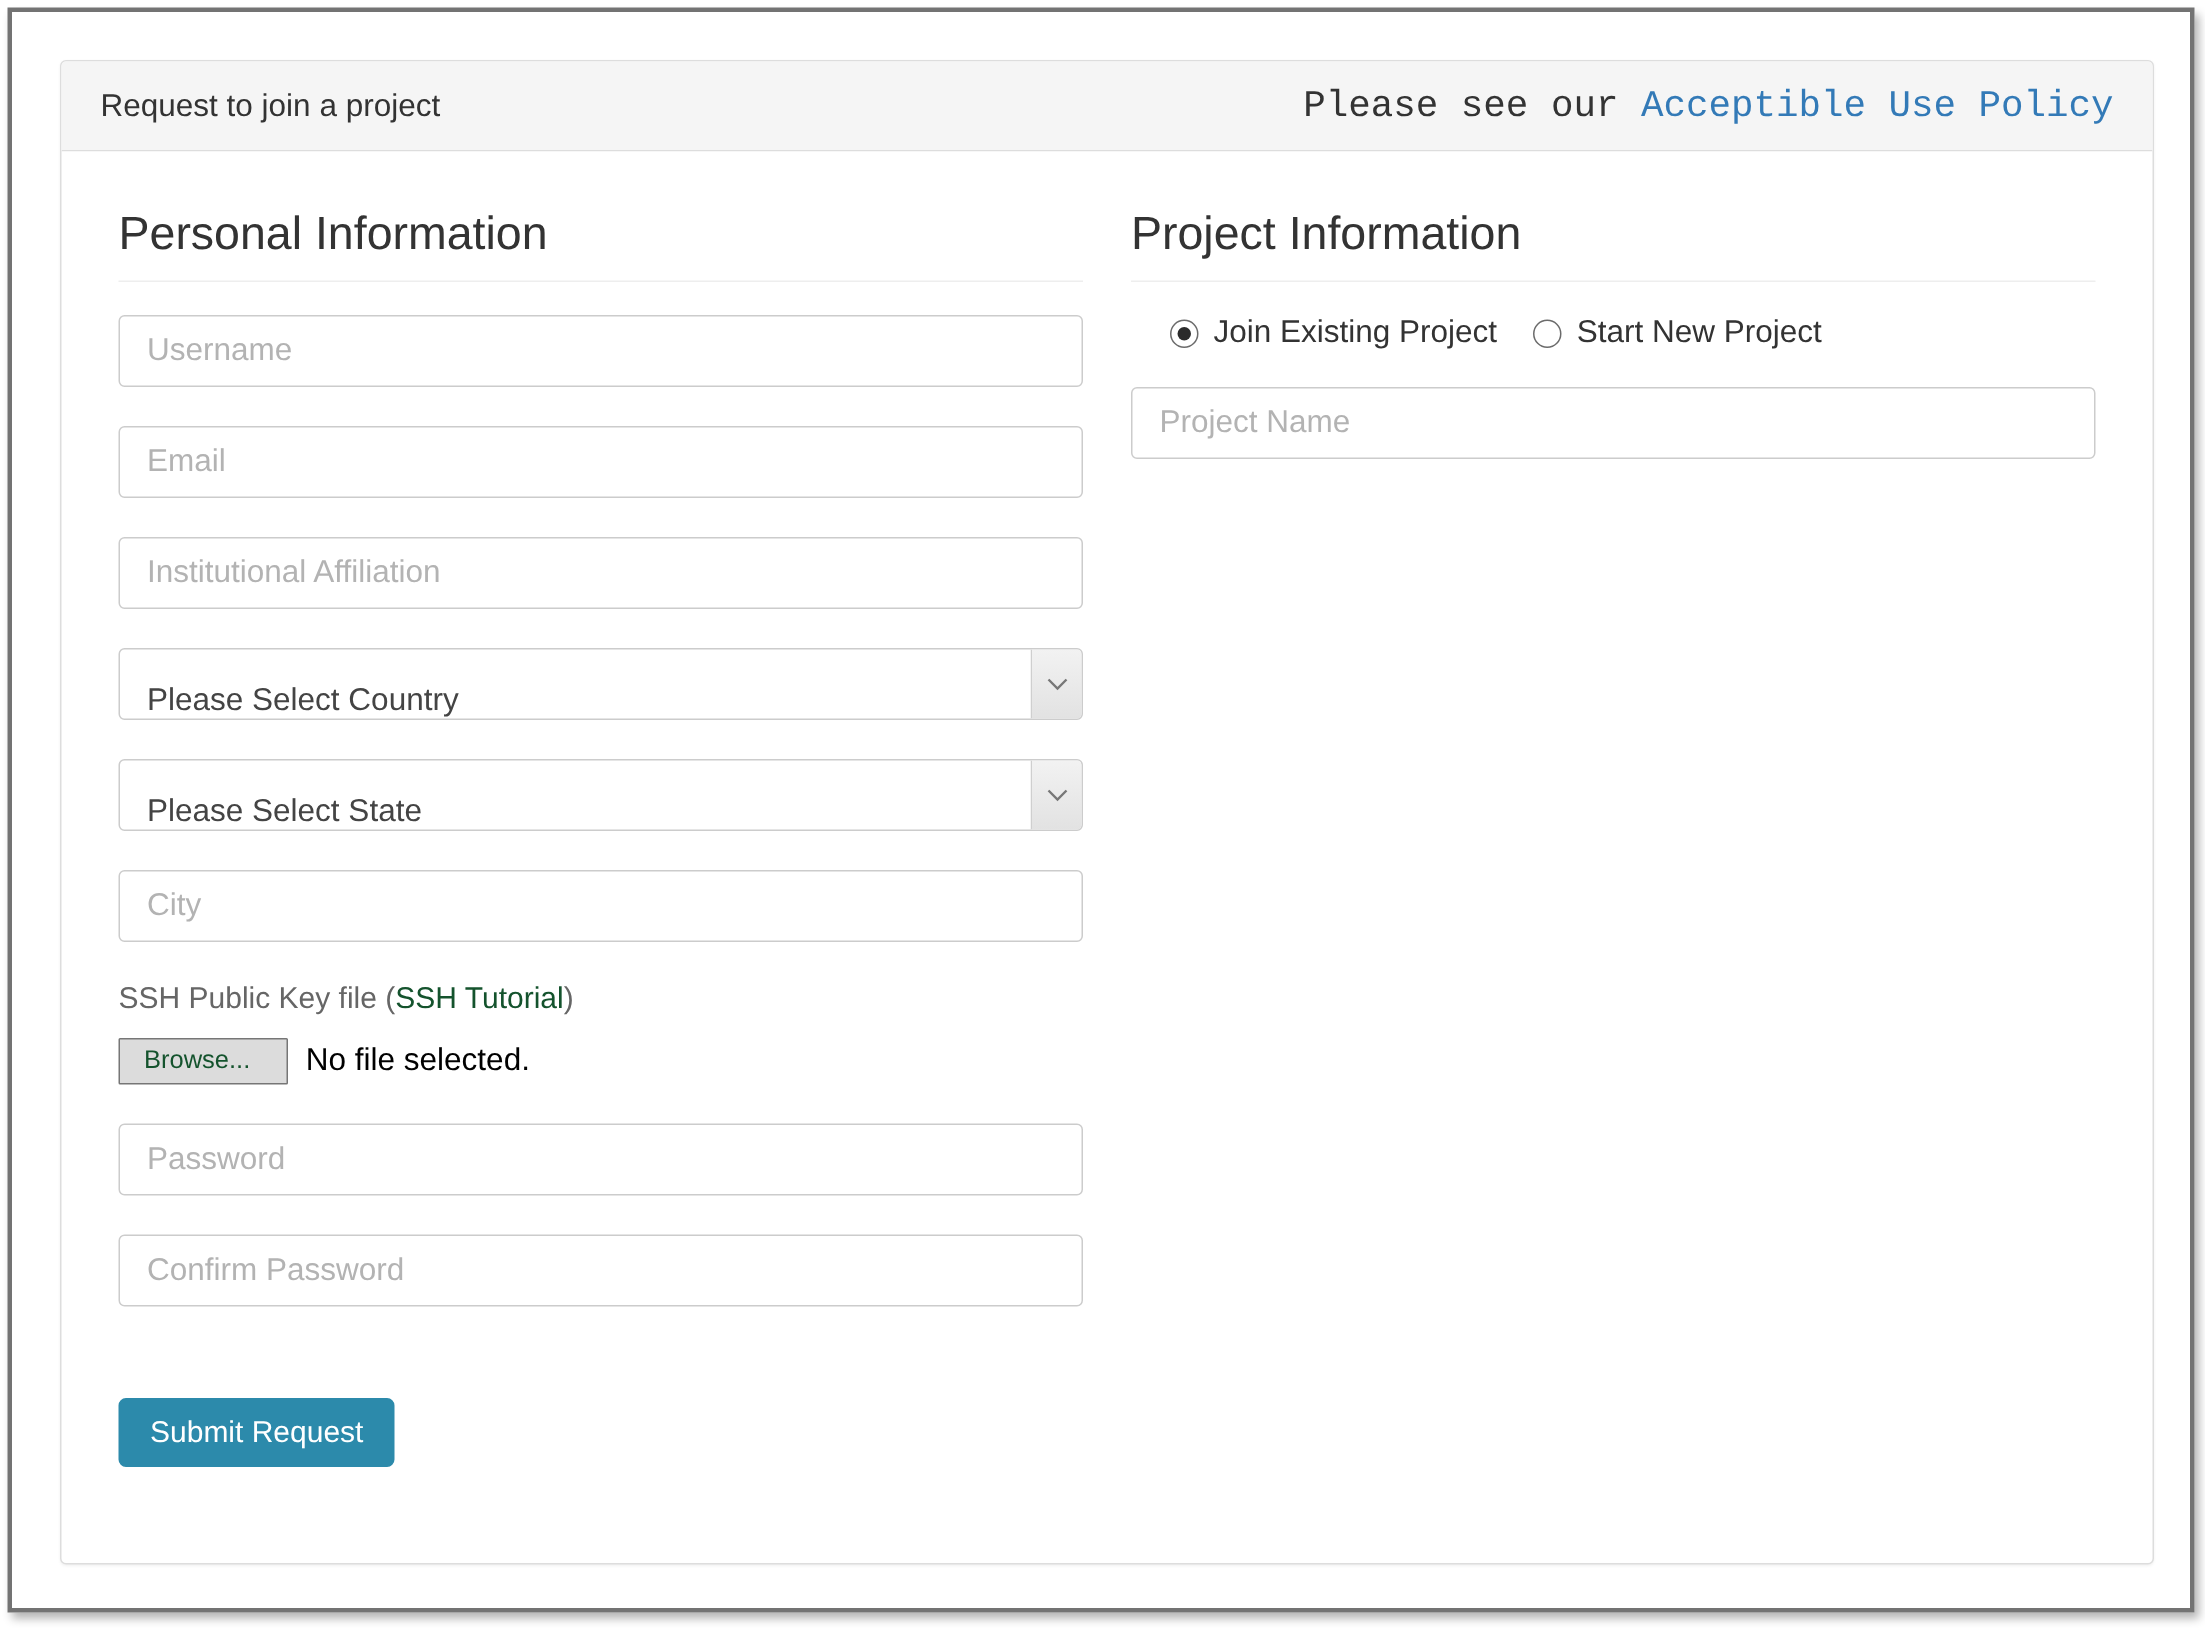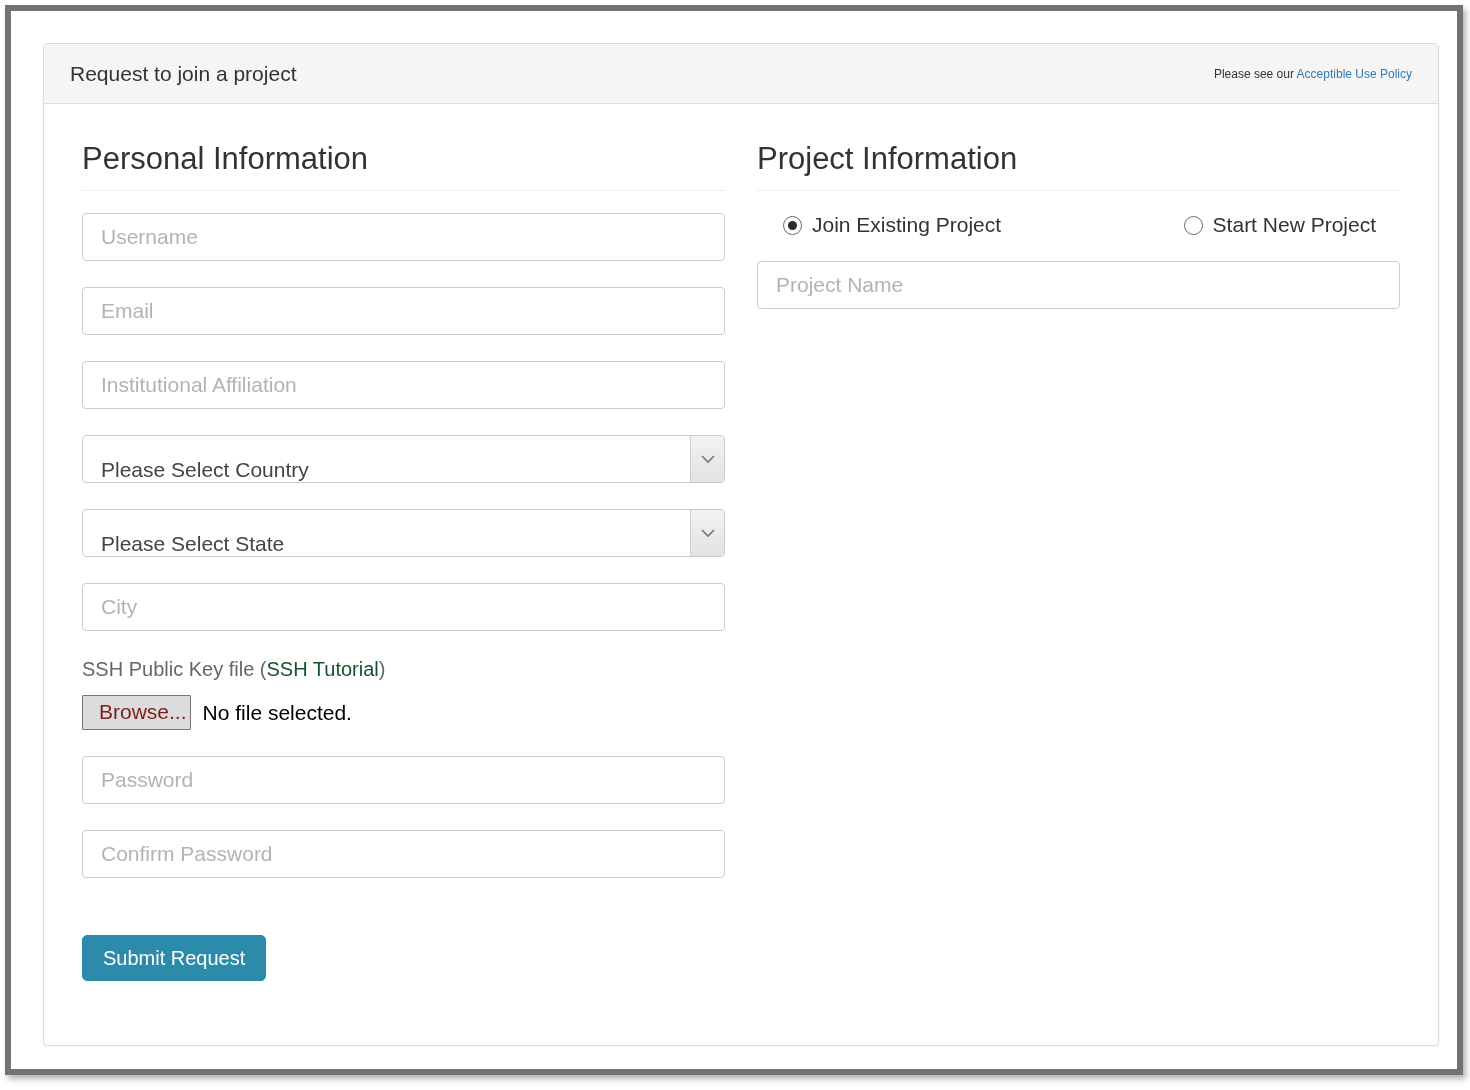--- a/index.html
+++ b/index.html
@@ -18,21 +18,21 @@
   }
 
   
   .page-frame {
     position: absolute;
     left: 5px;
     top: 5px;
     width: 1458px;
     height: 1070px;
     background: #ffffff;
-    border: 6px solid #737373;
+    border: 3px solid #737373;
     box-shadow: 3px 4px 6px rgba(0,0,0,0.30);
   }
 
   
   .panel {
     position: absolute;
     left: 32px;
     top: 32px;
     width: 1396px;
     height: 1003px;
@@ -52,23 +52,24 @@
     align-items: center;
     justify-content: space-between;
     padding: 0 26px 0 26px;
   }
   .panel-title {
     font-size: 21px;
     color: #333333;
     line-height: 1;
   }
   .policy-note {
-    font-size: 12px;
+    font-size: 25px;
     color: #333333;
     line-height: 1;
+    font-family: Liberation Mono, monospace;
   }
   .policy-note a {
     color: #337ab7;
     text-decoration: none;
   }
 
   .panel-body {
     display: flex;
     padding: 16px 22px 0 22px;
   }
@@ -152,41 +153,40 @@
   }
   .file-label a { color: #14532d; text-decoration: none; }
 
   .file-row {
     display: flex;
     align-items: center;
     margin-bottom: 26px;
   }
   .browse-btn {
     font-family: "Liberation Sans", sans-serif;
-    font-size: 21px;
-    color: #7f1d1d;
+    font-size: 17px;
+    color: #14532d;
     background: #dcdcdc;
     border: 1px solid #767676;
     border-radius: 1px;
-    padding: 4px 3px 5px 16px;
+    padding: 4px 24px 5px 16px;
     line-height: 1.15;
     cursor: default;
   }
   .file-status {
     font-size: 21px;
     color: #000000;
     margin-left: 12px;
   }
 
   
   .radio-row {
     display: flex;
     align-items: center;
     margin: 4px 0 24px 26px;
-    justify-content: space-between;
   }
   .radio-item {
     display: flex;
     align-items: center;
     margin-right: 24px;
     cursor: default;
   }
   .radio-dot {
     width: 19px;
     height: 19px;

